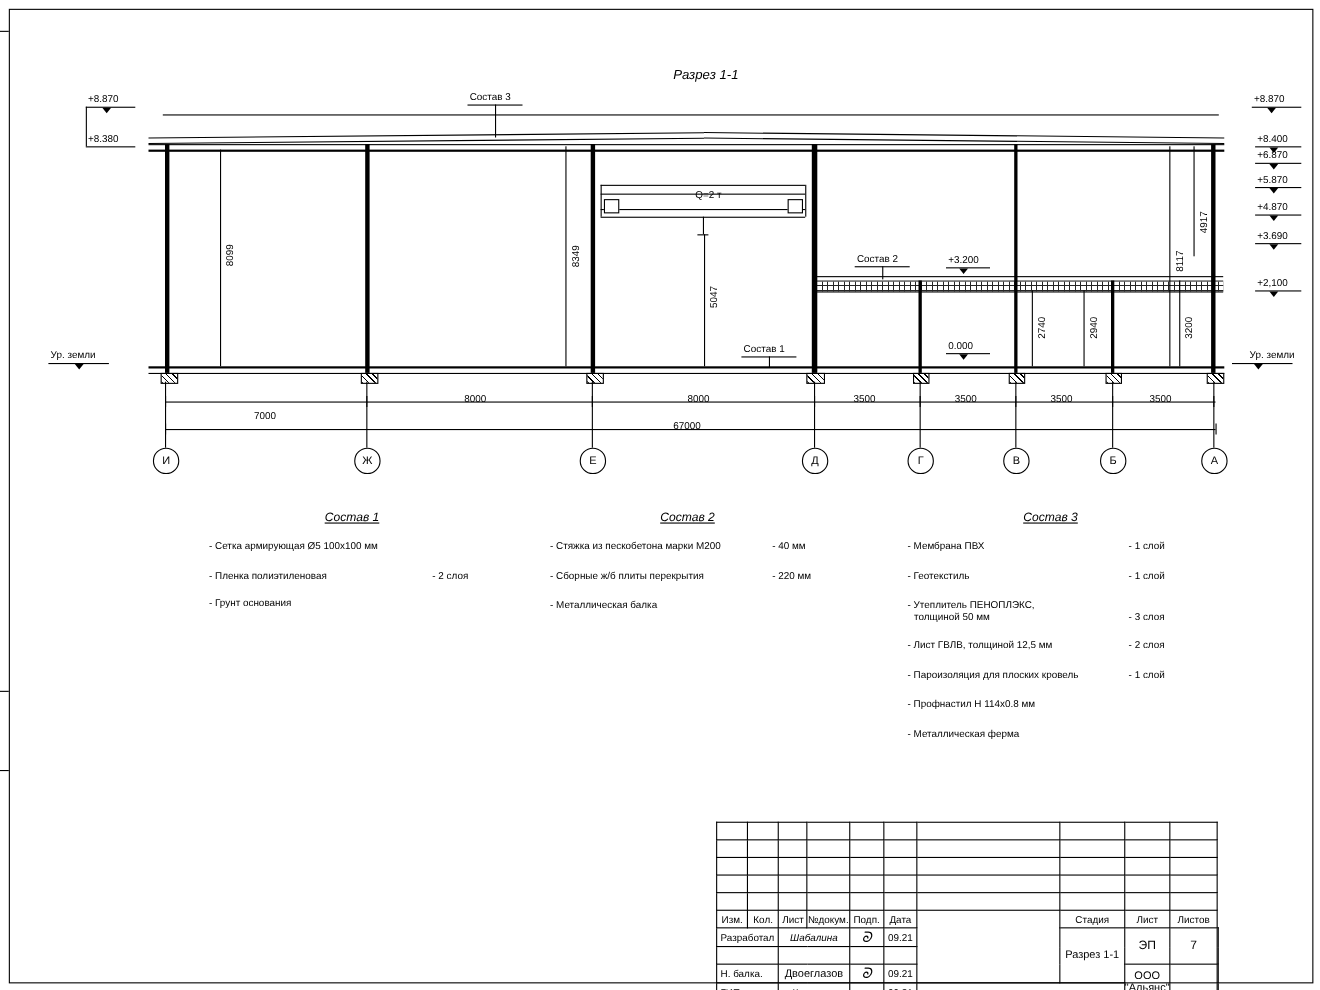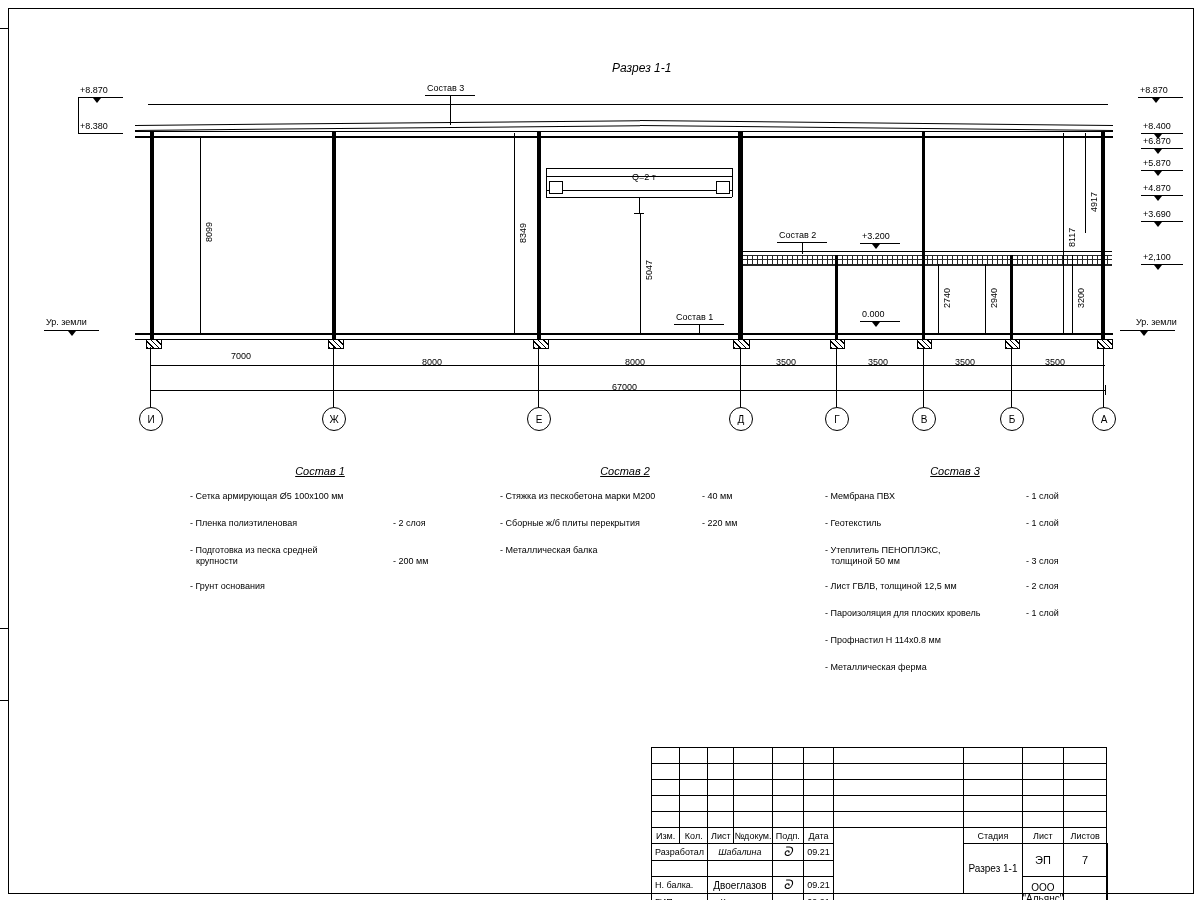--- a/index.html
+++ b/index.html
@@ -203,21 +203,21 @@
 
   <div class="ln vln" style="left:150px;top:360px;height:10px;"></div>
   <div class="ln vln" style="left:333px;top:360px;height:10px;"></div>
   <div class="ln vln" style="left:538px;top:360px;height:10px;"></div>
   <div class="ln vln" style="left:740px;top:360px;height:10px;"></div>
   <div class="ln vln" style="left:836px;top:360px;height:10px;"></div>
   <div class="ln vln" style="left:923px;top:360px;height:10px;"></div>
   <div class="ln vln" style="left:1011px;top:360px;height:10px;"></div>
   <div class="ln vln" style="left:1103px;top:360px;height:10px;"></div>
 
-  <div class="txt txt9" style="left:231px;top:352px;">7000</div>
+  <div class="txt txt9" style="left:231px;top:374px;">7000</div>
   <div class="txt txt9" style="left:422px;top:358px;">8000</div>
   <div class="txt txt9" style="left:625px;top:358px;">8000</div>
   <div class="txt txt9" style="left:776px;top:358px;">3500</div>
   <div class="txt txt9" style="left:868px;top:358px;">3500</div>
   <div class="txt txt9" style="left:955px;top:358px;">3500</div>
   <div class="txt txt9" style="left:1045px;top:358px;">3500</div>
 
   <div class="ln hln" style="left:150px;top:390px;width:955px;"></div>
   <div class="ln vln" style="left:150px;top:385px;height:10px;"></div>
   <div class="ln vln" style="left:1105px;top:385px;height:10px;"></div>
@@ -243,25 +243,20 @@
 
   <div class="spec" style="left:190px;top:466px;width:260px;">
     <div class="hdr">Состав 1</div>
     <div class="row" style="margin-top:14px;">
       <span>- Сетка армирующая Ø5 100х100 мм</span>
       <span class="val" style="left:203px;top:0;"></span>
     </div>
     <div class="row" style="margin-top:16px;">
       <span>- Пленка полиэтиленовая</span>
       <span class="val" style="left:203px;top:0;">- 2 слоя</span>
-    </div>
-    <div class="row" style="margin-top:16px;">
-      <span>- Подготовка из песка средней</span>
-      <span class="val" style="left:203px;top:11px;">- 200 мм</span>
-      <div style="padding-left:6px;">крупности</div>
     </div>
     <div class="row" style="margin-top:14px;">
       <span>- Грунт основания</span>
     </div>
   </div>
 
   <div class="spec" style="left:500px;top:466px;width:250px;">
     <div class="hdr">Состав 2</div>
     <div class="row">
       <span>- Стяжка из пескобетона марки М200</span>

